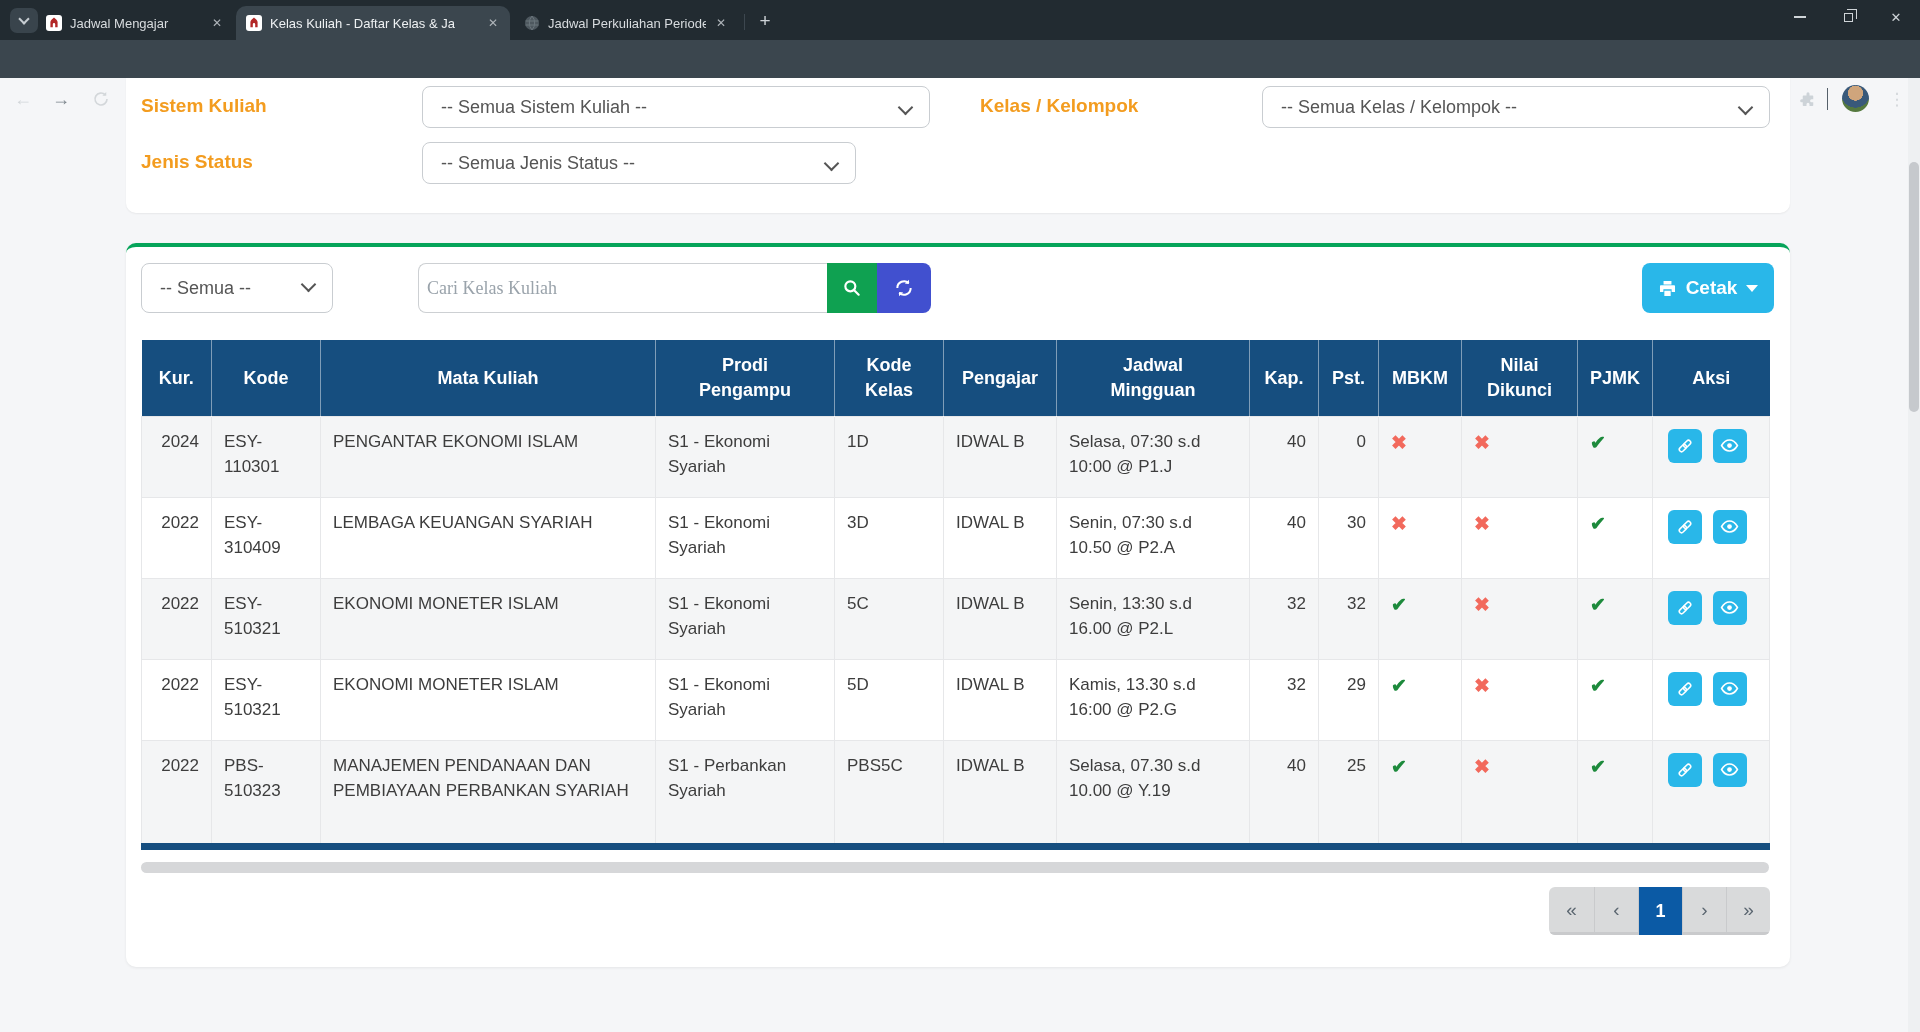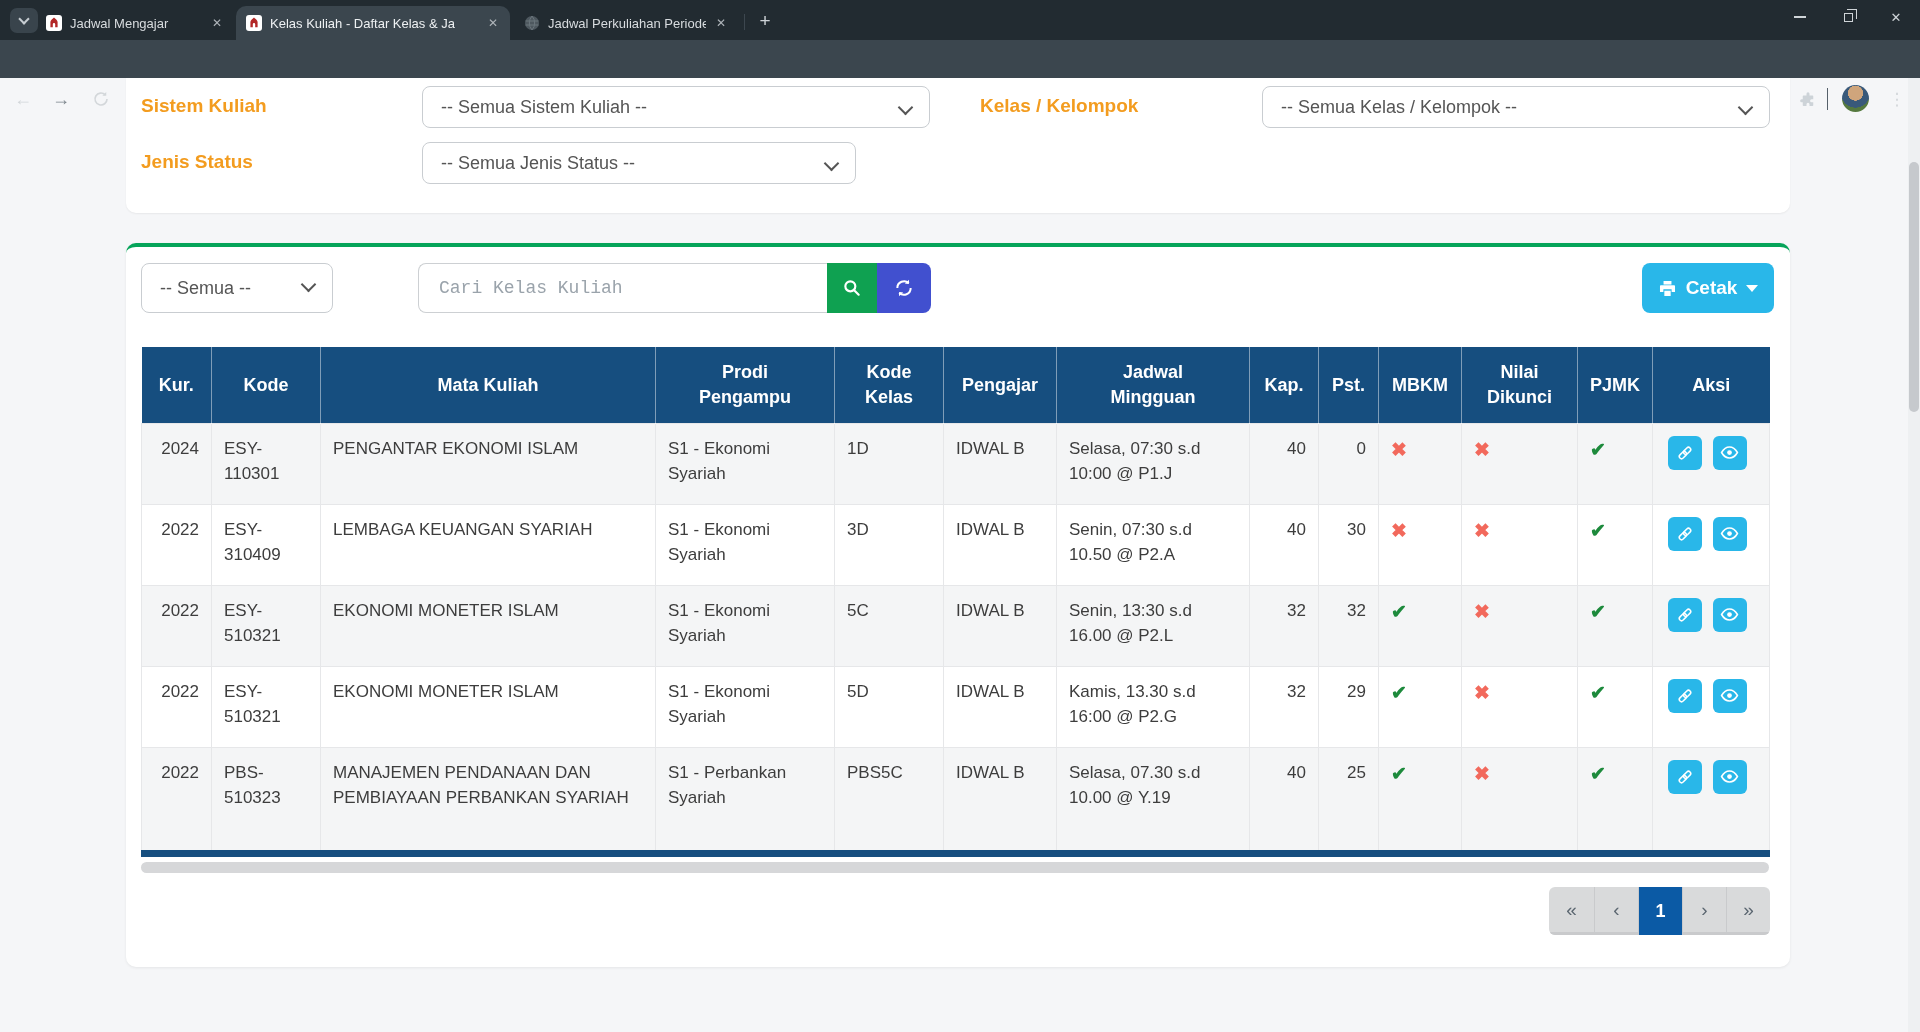--- a/index.html
+++ b/index.html
@@ -41,30 +41,30 @@
   
   .filter-card{position:absolute;left:126px;top:78px;width:1664px;height:135px;background:#fff;border-radius:0 0 10px 10px;box-shadow:0 1px 2px rgba(0,0,0,.06)}
   .flabel{position:absolute;color:#f39c1f;font-weight:bold;font-size:19px}
   .dd{position:absolute;height:42px;border:1px solid #c9cdd1;border-radius:8px;background:#fff;color:#555;font-size:18px;display:flex;align-items:center;padding:0 18px;cursor:pointer}
   .dd::after{content:"";position:absolute;right:18px;top:15px;width:9px;height:9px;border-right:2px solid #555;border-bottom:2px solid #555;transform:rotate(45deg)}
 
   
   .main-card{position:absolute;left:126px;top:243px;width:1664px;height:724px;background:#fff;border-radius:10px;border-top:4px solid #06a45a;box-shadow:0 1px 3px rgba(0,0,0,.07)}
   .mselect{left:15px;top:16px;width:192px;height:50px}
   .searchwrap{position:absolute;left:292px;top:16px;height:50px;display:flex}
-  .searchwrap input{width:409px;height:50px;border:1px solid #cdd0d3;border-right:none;border-radius:8px 0 0 8px;padding:0 20px;font-size:18px;color:#444;font-family:Liberation Mono, monospace;outline:none}
+  .searchwrap input{width:409px;height:50px;border:1px solid #cdd0d3;border-right:none;border-radius:8px 0 0 8px;padding:0 8px;font-size:18px;color:#444;font-family:Liberation Serif, serif;outline:none}
   .searchwrap input::placeholder{color:#9aa3ab}
   .sbtn{width:50px;height:50px;border:none;display:flex;align-items:center;justify-content:center;cursor:pointer}
   .btn-search{background:#0fa151}
   .btn-refresh{width:54px;background:#4150cf;border-radius:0 8px 8px 0}
   .btn-cetak{position:absolute;right:16px;top:16px;width:132px;height:50px;background:#29b7e9;border:none;border-radius:8px;color:#fff;font-size:19px;font-weight:bold;font-family:"Liberation Sans",sans-serif;display:flex;align-items:center;justify-content:center;gap:9px;cursor:pointer}
   .caret{width:0;height:0;border-left:6px solid transparent;border-right:6px solid transparent;border-top:7px solid #fff}
 
   
-  .tablewrap{position:absolute;left:15px;top:100px;width:1628px}
+  .tablewrap{position:absolute;left:15px;top:93px;width:1628px}
   table{border-collapse:collapse;table-layout:fixed;width:1628px;border-bottom:7px solid #164e7f}
   thead th{background:#164e7f;color:#fff;font-size:18px;font-weight:bold;height:76px;vertical-align:middle;text-align:center;border-right:1px solid rgba(255,255,255,.45);padding:4px 8px;line-height:1.35}
   thead th:last-child{border-right:none}
   .thw90{display:inline-block;max-width:94px}
   .thw60{display:inline-block;max-width:62px}
   .thw75{display:inline-block;max-width:78px}
   tbody td{font-size:17px;color:#3d3d3d;vertical-align:top;padding:12px;border:1px solid #e6e7e9;line-height:1.5;background-clip:padding-box}
   tbody tr:nth-child(odd){background:#f4f5f6}
   tr.h81 td{height:81px}
   tr.h106 td{height:106px}

